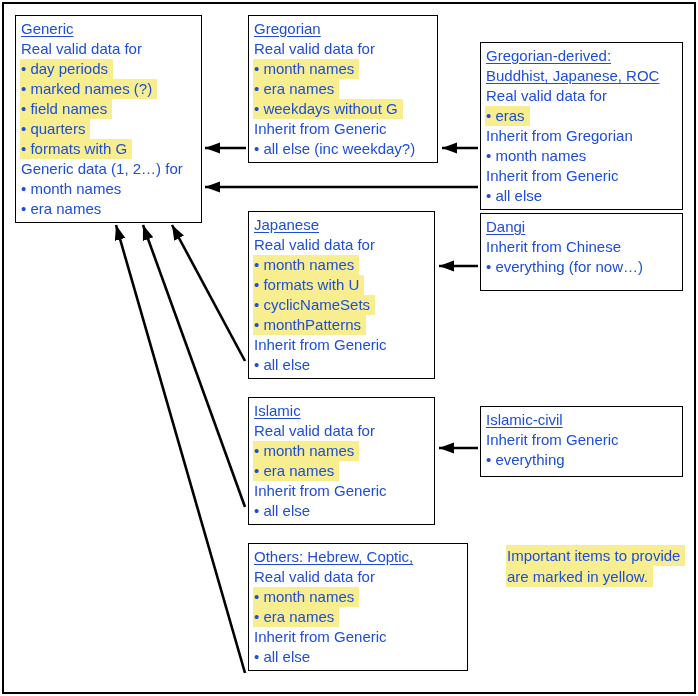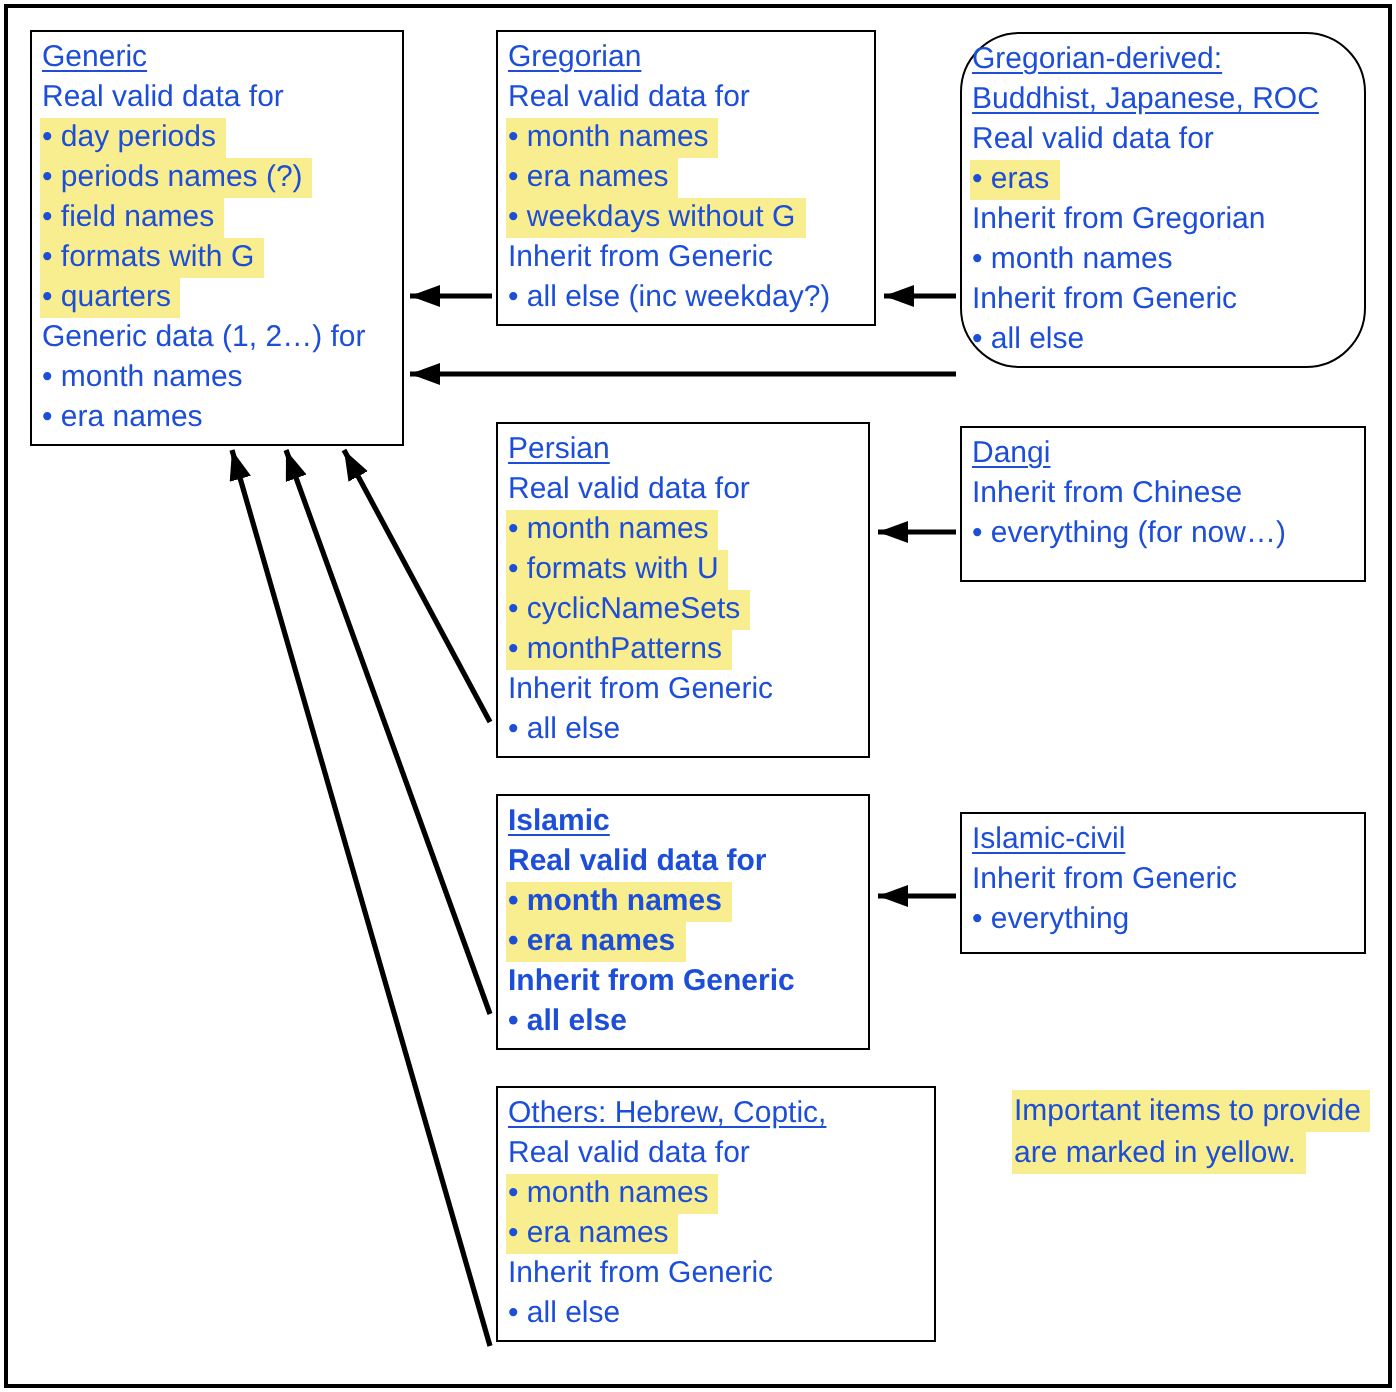--- a/index.html
+++ b/index.html
@@ -35,24 +35,24 @@
   }
   .note .line{height:21px;}
   .note .seg{line-height:21px;}
   svg.arrows{
     position:absolute;left:0;top:0;width:690px;height:688px;
     pointer-events:none;
   }
   
   #box-generic{left:11px;top:11px;width:187px;min-height:206px;}
   #box-gregorian{left:244px;top:11px;width:190px;}
-  #box-gregorian-derived{left:476px;top:12px;width:203px;border-radius:30px;}
+  #box-gregorian-derived{left:476px;top:38px;width:203px;}
   #box-chinese{left:244px;top:207px;width:187px;}
   #box-dangi{left:476px;top:209px;width:203px;min-height:78px;}
-  #box-islamic{left:244px;top:393px;width:187px;font-weight:bold;}
+  #box-islamic{left:244px;top:393px;width:187px;}
   #box-islamic-civil{left:476px;top:402px;width:203px;min-height:71px;}
   #box-others{left:244px;top:539px;width:220px;}
   #note{left:476px;top:541px;}
 </style>
 </head>
 <body>
 
 <div class="canvas" style="--hl: #F8EE8F;">
 
   <svg class="arrows" xmlns="http://www.w3.org/2000/svg">
@@ -70,24 +70,24 @@
         <line x1="241" y1="357" x2="168" y2="221" stroke="#000000" stroke-width="2.6" marker-end="url(#ah)"></line>
         <line x1="241" y1="503" x2="139" y2="221" stroke="#000000" stroke-width="2.6" marker-end="url(#ah)"></line>
         <line x1="241" y1="669" x2="112" y2="221" stroke="#000000" stroke-width="2.6" marker-end="url(#ah)"></line>
       </g>
   </svg>
 
   <div class="box" id="box-generic">
       <div class="line"><span class="seg u">Generic</span></div>
       <div class="line"><span class="seg">Real valid data for</span></div>
       <div class="line"><span class="seg hl">• day periods</span></div>
-      <div class="line"><span class="seg hl">• periods names (?)</span></div>
+      <div class="line"><span class="seg hl">• marked names (?)</span></div>
       <div class="line"><span class="seg hl">• field names</span></div>
+      <div class="line"><span class="seg hl">• quarters</span></div>
       <div class="line"><span class="seg hl">• formats with G</span></div>
-      <div class="line"><span class="seg hl">• quarters</span></div>
       <div class="line"><span class="seg">Generic data (1, 2…) for</span></div>
       <div class="line"><span class="seg">• month names</span></div>
       <div class="line"><span class="seg">• era names</span></div>
     </div>
 
   <div class="box" id="box-gregorian">
       <div class="line"><span class="seg u">Gregorian</span></div>
       <div class="line"><span class="seg">Real valid data for</span></div>
       <div class="line"><span class="seg hl">• month names</span></div>
       <div class="line"><span class="seg hl">• era names</span></div>
@@ -101,21 +101,21 @@
       <div class="line"><span class="seg u">Buddhist, Japanese, ROC</span></div>
       <div class="line"><span class="seg">Real valid data for</span></div>
       <div class="line"><span class="seg hl">• eras</span></div>
       <div class="line"><span class="seg">Inherit from Gregorian</span></div>
       <div class="line"><span class="seg">• month names</span></div>
       <div class="line"><span class="seg">Inherit from Generic</span></div>
       <div class="line"><span class="seg">• all else</span></div>
     </div>
 
   <div class="box" id="box-chinese">
-      <div class="line"><span class="seg u">Persian</span></div>
+      <div class="line"><span class="seg u">Japanese</span></div>
       <div class="line"><span class="seg">Real valid data for</span></div>
       <div class="line"><span class="seg hl">• month names</span></div>
       <div class="line"><span class="seg hl">• formats with U</span></div>
       <div class="line"><span class="seg hl">• cyclicNameSets</span></div>
       <div class="line"><span class="seg hl">• monthPatterns</span></div>
       <div class="line"><span class="seg">Inherit from Generic</span></div>
       <div class="line"><span class="seg">• all else</span></div>
     </div>
 
   <div class="box" id="box-dangi">

